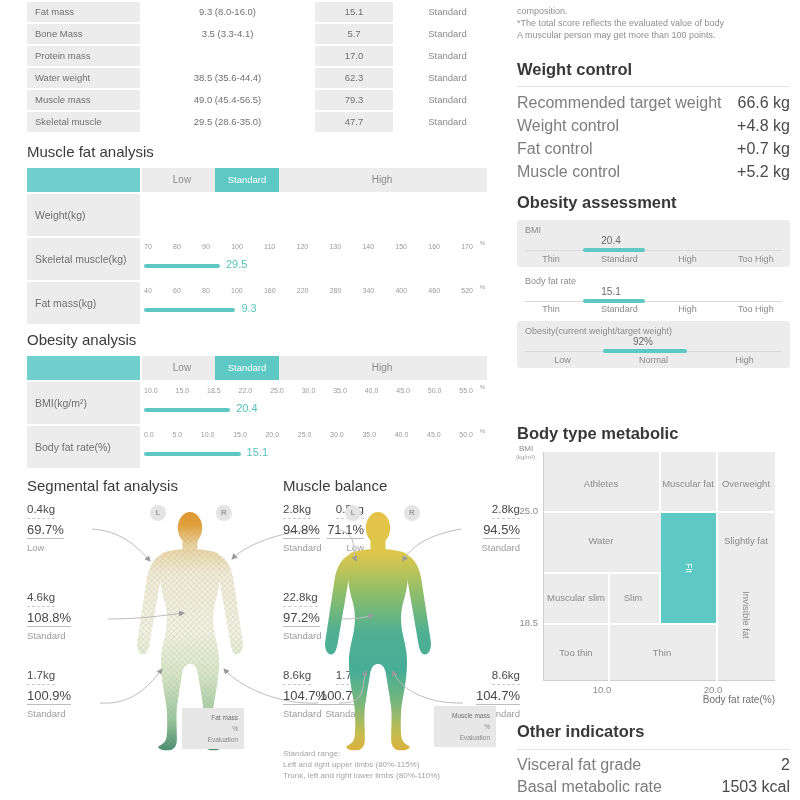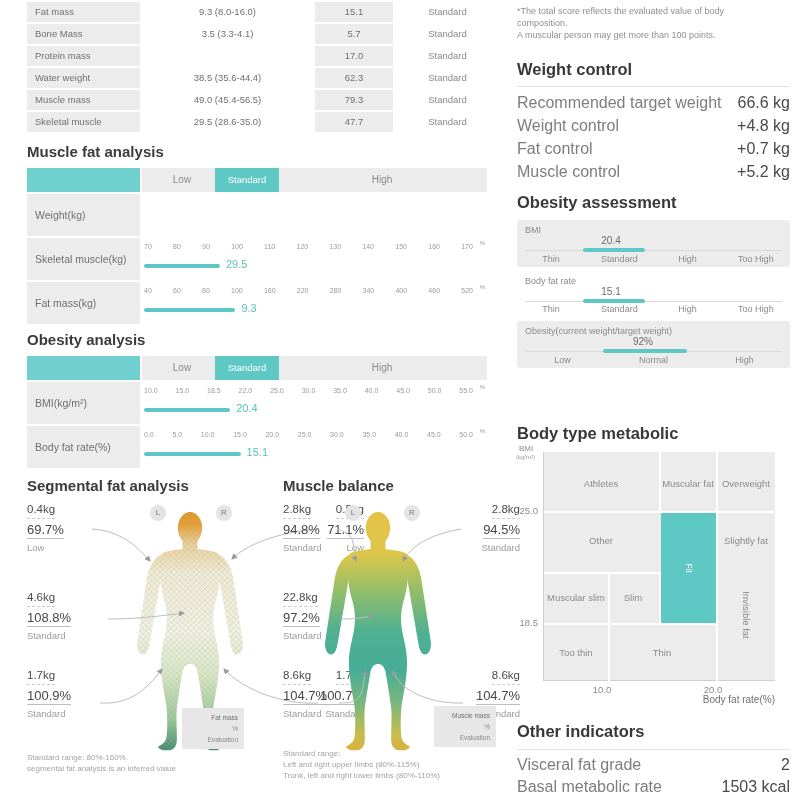--- a/index.html
+++ b/index.html
@@ -11,21 +11,21 @@
   .ct-row{position:absolute;left:0;height:20px;width:473px;font-size:9.5px;color:#707070;}
   .ct-name{position:absolute;left:0;top:0;width:113px;height:20px;background:#ececec;
            line-height:20px;padding-left:8px;box-sizing:border-box;}
   .ct-value{position:absolute;left:115px;top:0;width:171px;height:20px;line-height:20px;text-align:center;}
   .ct-score{position:absolute;left:288px;top:0;width:78px;height:20px;background:#ececec;
             line-height:20px;text-align:center;}
   .ct-eval{position:absolute;left:368px;top:0;width:105px;height:20px;line-height:20px;
            text-align:center;color:#8a8a8a;}
 
   
-  .h-left{font-size:15px;font-weight:700;color:#3b3b3b;}
+  .h-left{font-size:15px;font-weight:400;color:#3b3b3b;}
   .h-right{font-size:16.5px;font-weight:700;color:#383838;}
 
   
   .an-table{position:absolute;left:27px;width:460px;}
   .an-head{position:relative;height:24px;}
   .an-head-teal{position:absolute;left:0;top:0;width:113px;height:24px;background:#6fd0cd;}
   .an-head-strip{position:absolute;left:115px;top:0;width:345px;height:24px;background:#ececec;}
   .an-low{position:absolute;left:20px;top:0;width:40px;line-height:24px;text-align:center;
           font-size:10px;color:#8a8a8a;}
   .an-chip{position:absolute;left:73px;top:0;width:64px;height:24px;line-height:24px;text-align:center;
@@ -335,24 +335,20 @@
   <div class="part r" style="left:276px;top:666px">
     <div><span class="pl-mass">1.7kg</span></div>
     <div><span class="pl-pct">100.7%</span></div>
     <div class="pl-eval">Standard</div>
   </div>
   <div class="legend" style="left:182px;top:708px">
     <div>Fat mass</div>
     <div class="lg2">%</div>
     <div class="lg2">Evaluation</div>
   </div>
-  <div class="footnote" style="left:27px;top:752px">
-    <div>Standard range: 80%-160%.</div>
-    <div>segmental fat analysis is an inferred value</div>
-  </div>
 
   <div class="abs h-left" style="left:283px;top:477px">Muscle balance</div>
 
   <svg class="figure" style="left:303px;top:503px" width="150" height="258" viewBox="0 0 160 260">
     <use href="#bodyShape" fill="url(#musGrad)"></use>
   </svg>
   <svg class="callouts" style="left:275px;top:495px" width="250" height="280">
     <g stroke="#bdbdbd" stroke-width="1" fill="none" marker-end="url(#arrGray)">
       <path d="M62,34 C84,40 76,52 81,66"></path>
       <path d="M186,34 C152,40 136,52 128,66"></path>
@@ -394,22 +390,22 @@
     <div class="lg2">%</div>
     <div class="lg2">Evaluation</div>
   </div>
   <div class="footnote" style="left:283px;top:748px">
     <div>Standard range:</div>
     <div>Left and right upper limbs (80%-115%)</div>
     <div>Trunk, left and right lower limbs (80%-110%)</div>
   </div>
 
   <div class="note">
+    <div>composition.</div>
     <div>*The total score reflects the evaluated value of body</div>
-    <div>composition.</div>
     <div>A muscular person may get more than 100 points.</div>
   </div>
 
   <div class="abs h-right" style="left:517px;top:60px">Weight control</div>
   <div class="divider" style="top:86px"></div>
   <div class="kv-row" style="top:94px">
     <span class="kv-label">Recommended target weight</span>
     <span class="kv-value">66.6 kg</span>
   </div>
   <div class="kv-row" style="top:117px">
@@ -479,21 +475,21 @@
     <div class="gl" style="left:115px;top:120px;width:2px;height:51px"></div>
     <div class="gl" style="left:172px;top:0;width:2px;height:229px"></div>
 
     <div class="bt-fit">
       <span>Fit</span>
     </div>
 
     <span class="bt-cell-label" style="left:57px;top:31px">Athletes</span>
     <span class="bt-cell-label" style="left:144px;top:31px">Muscular fat</span>
     <span class="bt-cell-label" style="left:202px;top:31px">Overweight</span>
-    <span class="bt-cell-label" style="left:57px;top:88px">Other</span>
+    <span class="bt-cell-label" style="left:57px;top:88px">Water</span>
     <span class="bt-cell-label" style="left:202px;top:88px">Slightly fat</span>
     <span class="bt-cell-label" style="left:32px;top:145px">Muscular slim</span>
     <span class="bt-cell-label" style="left:89px;top:145px">Slim</span>
     <span class="bt-cell-label rot" style="left:202px;top:163px">Invisible fat</span>
     <span class="bt-cell-label" style="left:32px;top:200px">Too thin</span>
     <span class="bt-cell-label" style="left:118px;top:200px">Thin</span>
   </div>
   <span class="bt-ytick" style="left:514px;top:505px">25.0</span>
   <span class="bt-ytick" style="left:514px;top:617px">18.5</span>
   <span class="bt-xtick" style="left:588px;top:684px">10.0</span>

